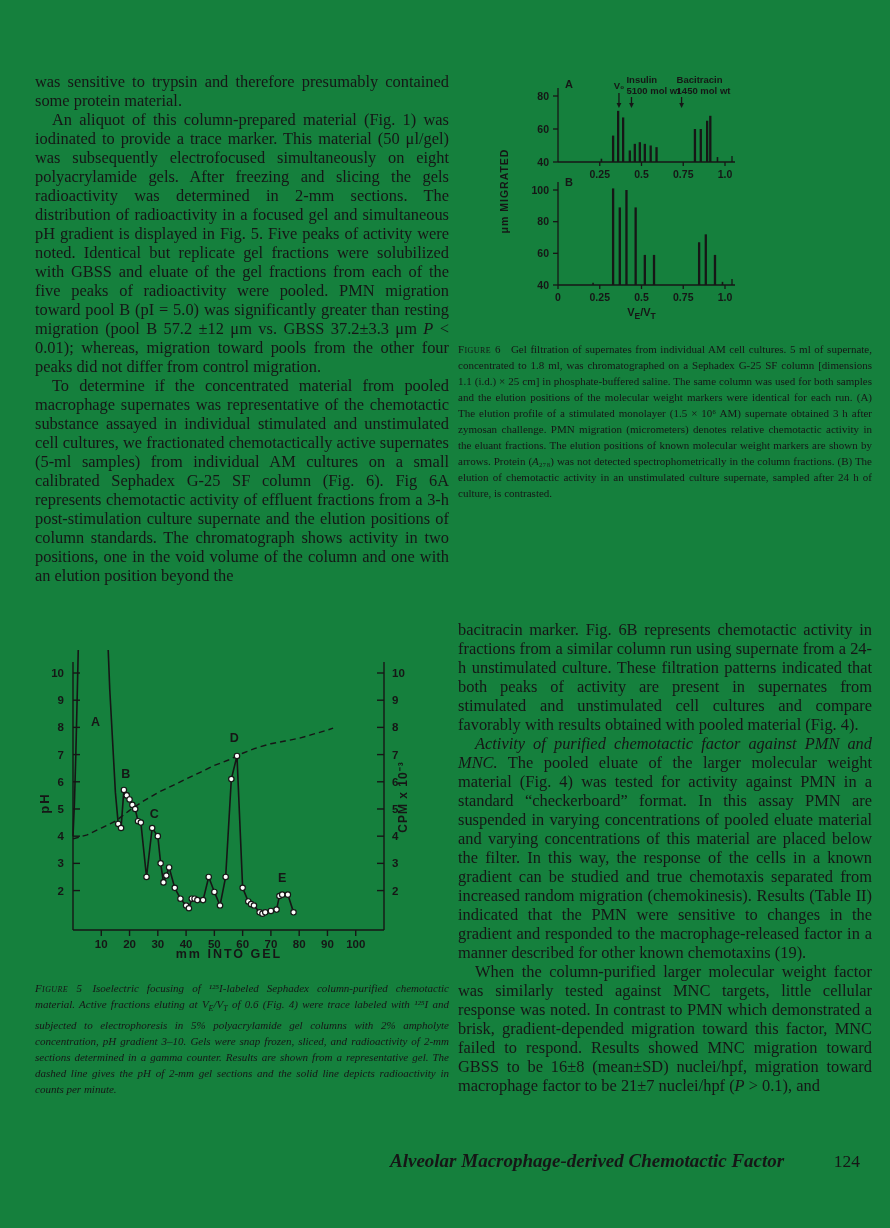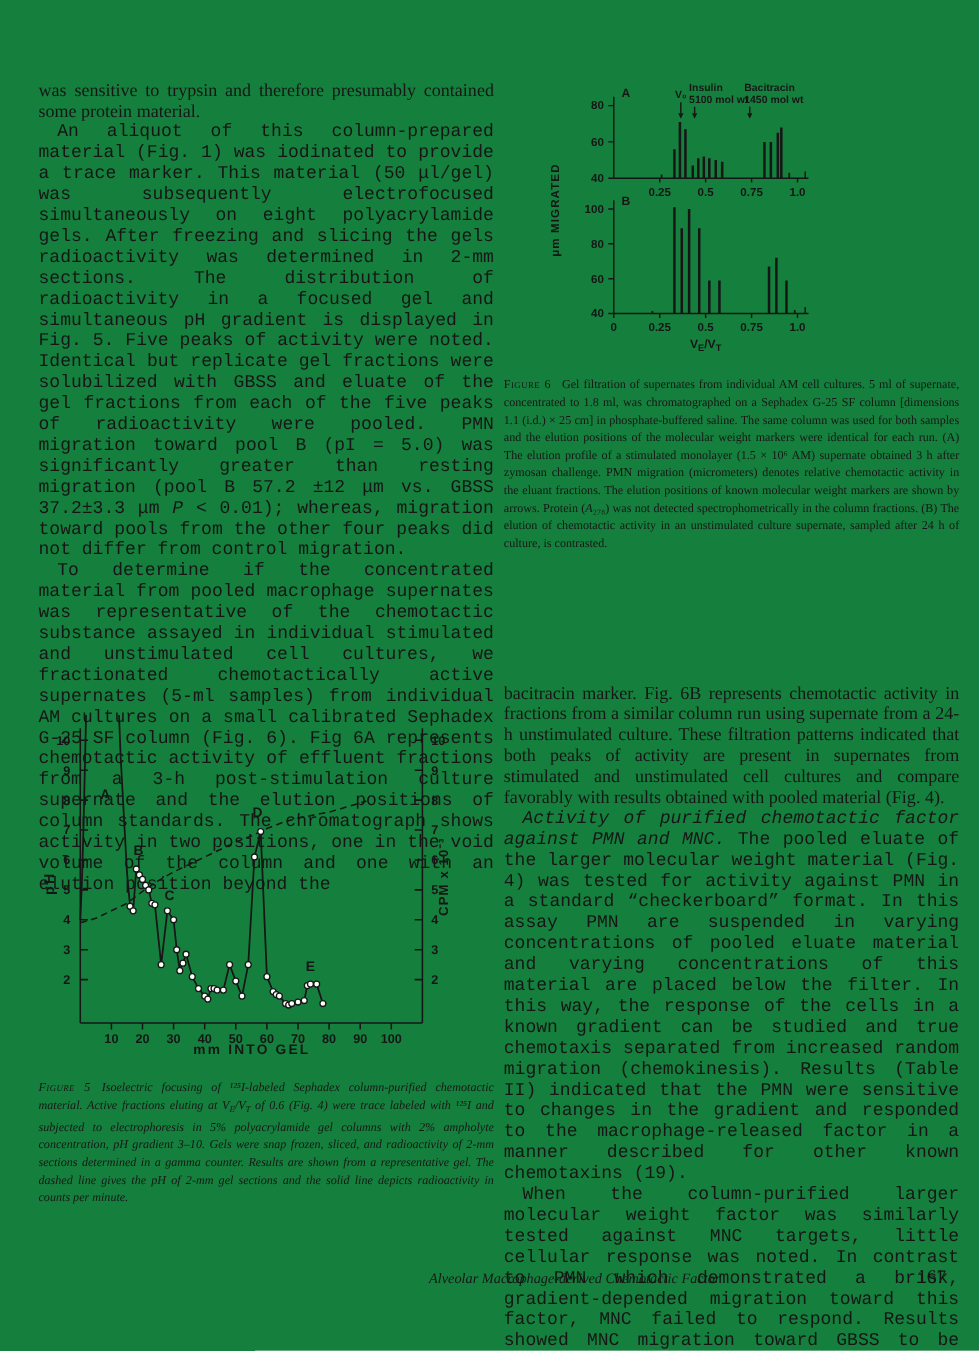--- a/index.html
+++ b/index.html
@@ -1,29 +1,29 @@
 <!DOCTYPE html>
 <html><head>
 <meta charset="utf-8">
 <style>
   html,body{margin:0;padding:0;background:#e8e8e8;}
   .page{position:relative;width:890px;height:1228px;background:#15803d;color:#161616;
         font-family:"Liberation Serif",serif;overflow:hidden;}
   .col{position:absolute;width:414px;}
   .body-par{margin:0;font-size:16.4px;line-height:19px;text-align:justify;}
-  .ind{text-indent:17px;font-family:Liberation Mono, monospace;}
+  .ind{text-indent:17px;}
   .it{font-style:italic;}
   .sub{vertical-align:sub;font-size:0.72em;}
   figure{margin:0;position:absolute;}
   figcaption{font-size:11px;line-height:16px;text-align:justify;width:414px;margin-top:9px;}
   .figlabel{font-variant:small-caps;letter-spacing:.4px;margin-right:10px;}
   svg text{fill:#161616;font-family:"Liberation Sans",sans-serif;}
   .footer{position:absolute;top:1150px;left:390px;width:470px;display:flex;
           justify-content:space-between;align-items:baseline;}
-  .running-title{font-style:italic;font-weight:400;font-size:13px;}
+  .running-title{font-style:italic;font-weight:700;font-size:19px;}
   .page-number{font-size:17.5px;}
 </style>
 </head>
 <body>
 
 <div class="page">
 
   <div class="col" style="left:35px;top:72px;">
     <p class="body-par"><span>was sensitive to trypsin and therefore presumably contained some protein material.</span></p>
     <p class="body-par ind"><span>An aliquot of this column-prepared material (Fig. 1) was iodinated to provide a trace marker. This material (50 μl/gel) was subsequently electrofocused simultaneously on eight polyacrylamide gels. After freezing and slicing the gels radioactivity was determined in 2-mm sections. The distribution of radioactivity in a focused gel and simultaneous pH gradient is displayed in Fig. 5. Five peaks of activity were noted. Identical but replicate gel fractions were solubilized with GBSS and eluate of the gel fractions from each of the five peaks of radioactivity were pooled. PMN migration toward pool B (pI = 5.0) was significantly greater than resting migration (pool B 57.2 ±12 μm vs. GBSS 37.2±3.3 μm </span><span class="it">P</span><span> &lt; 0.01); whereas, migration toward pools from the other four peaks did not differ from control migration.</span></p>
@@ -265,16 +265,16 @@
   </figure>
 
   <div class="col" style="left:458px;top:620px;">
     <p class="body-par"><span>bacitracin marker. Fig. 6B represents chemotactic activity in fractions from a similar column run using supernate from a 24-h unstimulated culture. These filtration patterns indicated that both peaks of activity are present in supernates from stimulated and unstimulated cell cultures and compare favorably with results obtained with pooled material (Fig. 4).</span></p>
     <p class="body-par ind"><span class="it">Activity of purified chemotactic factor against PMN and MNC.</span><span>  The pooled eluate of the larger molecular weight material (Fig. 4) was tested for activity against PMN in a standard “checkerboard” format. In this assay PMN are suspended in varying concentrations of pooled eluate material and varying concentrations of this material are placed below the filter. In this way, the response of the cells in a known gradient can be studied and true chemotaxis separated from increased random migration (chemokinesis). Results (Table II) indicated that the PMN were sensitive to changes in the gradient and responded to the macrophage-released factor in a manner described for other known chemotaxins (19).</span></p>
     <p class="body-par ind"><span>When the column-purified larger molecular weight factor was similarly tested against MNC targets, little cellular response was noted. In contrast to PMN which demonstrated a brisk, gradient-depended migration toward this factor, MNC failed to respond. Results showed MNC migration toward GBSS to be 16±8 (mean±SD) nuclei/hpf, migration toward macrophage factor to be 21±7 nuclei/hpf (</span><span class="it">P</span><span> &gt; 0.1), and</span></p>
   </div>
 
   <div class="footer">
     <span class="running-title">Alveolar Macrophage-derived Chemotactic Factor</span>
-    <span class="page-number">167</span>
+    <span class="page-number">124</span>
   </div>
 
 </div>
 
 </body></html>

